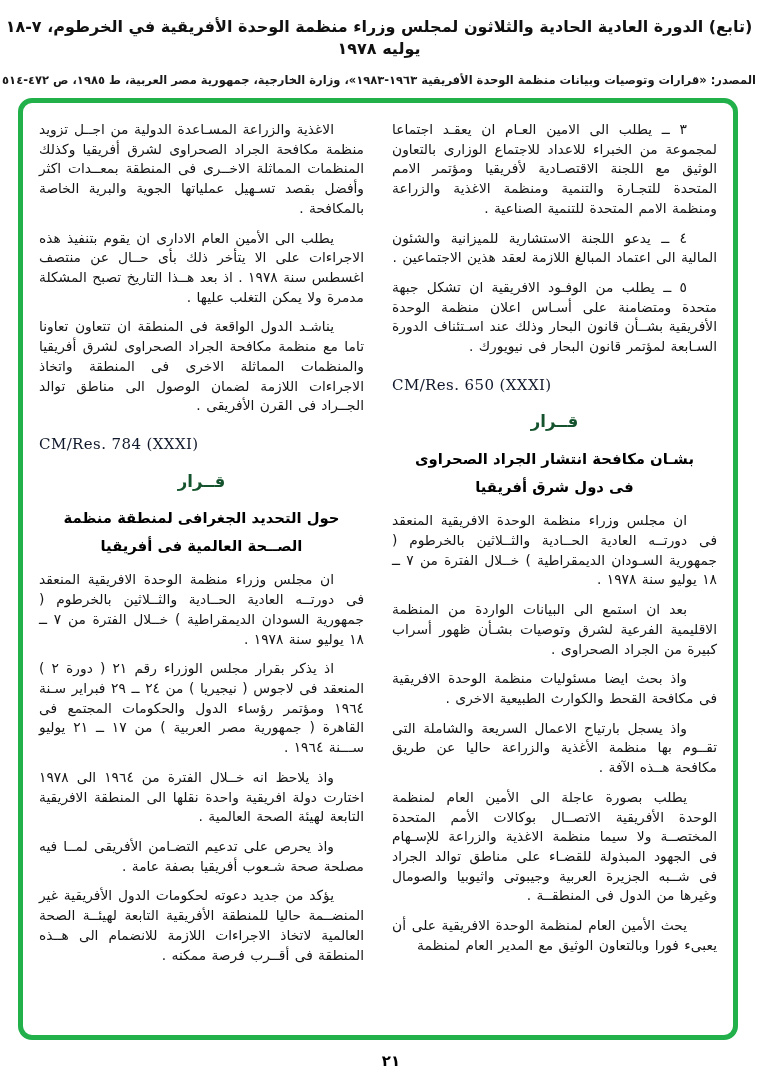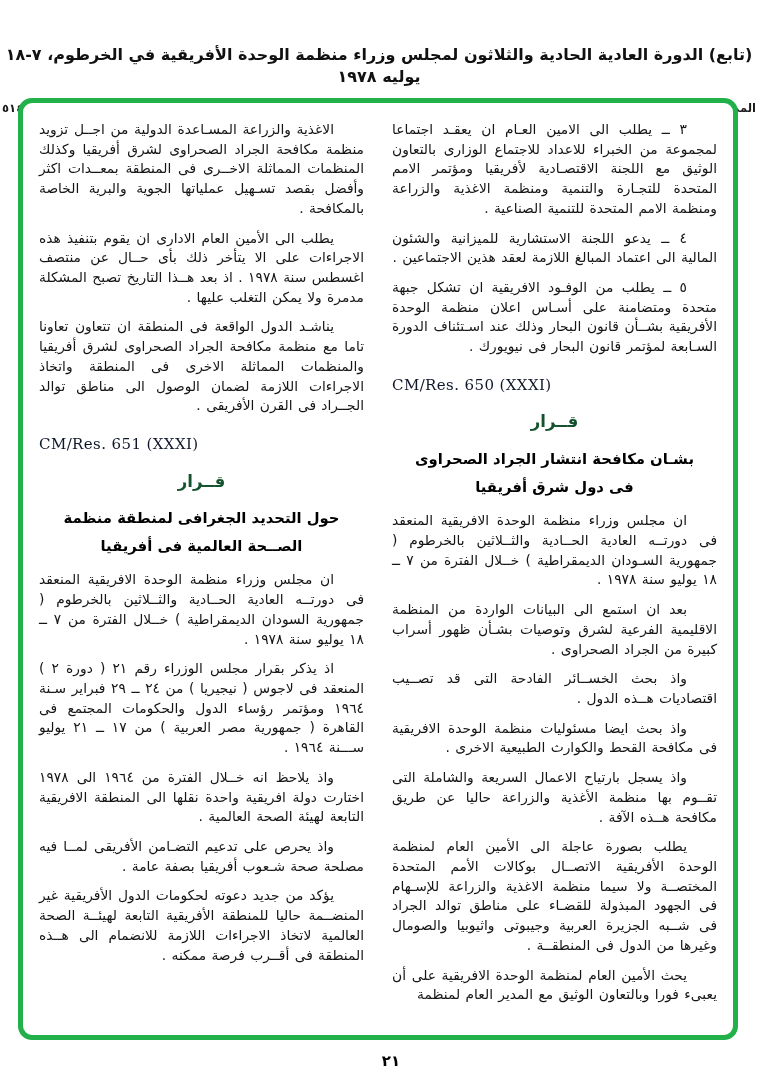--- a/index.html
+++ b/index.html
@@ -7,21 +7,21 @@
   body {
     background: #ffffff;
     font-family: "DejaVu Sans", sans-serif;
     color: #151515;
     position: relative;
     overflow: hidden;
   }
   .page-header {
     direction: rtl;
     text-align: center;
-    padding-top: 44px;
+    padding-top: 16px;
   }
   .header-title {
     font-size: 16px;
     font-weight: bold;
     line-height: 1.4;
     color: #111;
   }
   .header-source {
     font-size: 11.5px;
     font-weight: bold;
@@ -109,31 +109,30 @@
     <div class="col">
         <div class="block p">٣ ــ يطلب الى الامين العـام ان يعقـد اجتماعا لمجموعة من الخبراء للاعداد للاجتماع الوزارى بالتعاون الوثيق مع اللجنة الاقتصـادية لأفريقيا ومؤتمر الامم المتحدة للتجـارة والتنمية ومنظمة الاغذية والزراعة ومنظمة الامم المتحدة للتنمية الصناعية .</div>
         <div class="block p">٤ ــ يدعو اللجنة الاستشارية للميزانية والشئون المالية الى اعتماد المبالغ اللازمة لعقد هذين الاجتماعين .</div>
         <div class="block p">٥ ــ يطلب من الوفـود الافريقية ان تشكل جبهة متحدة ومتضامنة على أسـاس اعلان منظمة الوحدة الأفريقية بشــأن قانون البحار وذلك عند اسـتئناف الدورة السـابعة لمؤتمر قانون البحار فى نيويورك .</div>
         <div class="block ref">CM/Res. 650 (XXXI)</div>
         <div class="block title">قــرار</div>
         <div class="block subtitle">بشـان مكافحة انتشار الجراد الصحراوى</div>
         <div class="block subtitle last">فى دول شرق أفريقيا</div>
         <div class="block p">ان مجلس وزراء منظمة الوحدة الافريقية المنعقد فى دورتــه العادية الحــادية والثــلاثين بالخرطوم ( جمهورية السـودان الديمقراطية ) خــلال الفترة من ٧ ــ ١٨ يوليو سنة ١٩٧٨ .</div>
         <div class="block p">بعد ان استمع الى البيانات الواردة من المنظمة الاقليمية الفرعية لشرق وتوصيات بشـأن ظهور أسراب كبيرة من الجراد الصحراوى .</div>
-        <div class="block p">واذ بحث الخســائر الفادحة التى قد تصــيب اقتصاديات هــذه الدول .</div>
         <div class="block p">واذ بحث ايضا مسئوليات منظمة الوحدة الافريقية فى مكافحة القحط والكوارث الطبيعية الاخرى .</div>
         <div class="block p">واذ يسجل بارتياح الاعمال السريعة والشاملة التى تقــوم بها منظمة الأغذية والزراعة حاليا عن طريق مكافحة هــذه الآفة .</div>
         <div class="block p">يطلب بصورة عاجلة الى الأمين العام لمنظمة الوحدة الأفريقية الاتصــال بوكالات الأمم المتحدة المختصــة ولا سيما منظمة الاغذية والزراعة للإسـهام فى الجهود المبذولة للقضـاء على مناطق توالد الجراد فى شــبه الجزيرة العربية وجيبوتى واثيوبيا والصومال وغيرها من الدول فى المنطقــة .</div>
         <div class="block p">يحث الأمين العام لمنظمة الوحدة الافريقية على أن يعبىء فورا وبالتعاون الوثيق مع المدير العام لمنظمة</div>
       </div>
     <div class="col">
         <div class="block p">الاغذية والزراعة المسـاعدة الدولية من اجــل تزويد منظمة مكافحة الجراد الصحراوى لشرق أفريقيا وكذلك المنظمات المماثلة الاخــرى فى المنطقة بمعــدات اكثر وأفضل بقصد تسـهيل عملياتها الجوية والبرية الخاصة بالمكافحة .</div>
         <div class="block p">يطلب الى الأمين العام الادارى ان يقوم بتنفيذ هذه الاجراءات على الا يتأخر ذلك بأى حــال عن منتصف اغسطس سنة ١٩٧٨ . اذ بعد هــذا التاريخ تصبح المشكلة مدمرة ولا يمكن التغلب عليها .</div>
         <div class="block p">يناشـد الدول الواقعة فى المنطقة ان تتعاون تعاونا تاما مع منظمة مكافحة الجراد الصحراوى لشرق أفريقيا والمنظمات المماثلة الاخرى فى المنطقة واتخاذ الاجراءات اللازمة لضمان الوصول الى مناطق توالد الجــراد فى القرن الأفريقى .</div>
-        <div class="block ref">CM/Res. 651 (XXXI)</div>
+        <div class="block ref">CM/Res. 784 (XXXI)</div>
         <div class="block title">قــرار</div>
         <div class="block subtitle">حول التحديد الجغرافى لمنطقة منظمة</div>
         <div class="block subtitle last">الصــحة العالمية فى أفريقيا</div>
         <div class="block p">ان مجلس وزراء منظمة الوحدة الافريقية المنعقد فى دورتــه العادية الحــادية والثــلاثين بالخرطوم ( جمهورية السودان الديمقراطية ) خــلال الفترة من ٧ ــ ١٨ يوليو سنة ١٩٧٨ .</div>
         <div class="block p">اذ يذكر بقرار مجلس الوزراء رقم ٢١ ( دورة ٢ ) المنعقد فى لاجوس ( نيجيريا ) من ٢٤ ــ ٢٩ فبراير سـنة ١٩٦٤ ومؤتمر رؤساء الدول والحكومات المجتمع فى القاهرة ( جمهورية مصر العربية ) من ١٧ ــ ٢١ يوليو ســـنة ١٩٦٤ .</div>
         <div class="block p">واذ يلاحظ انه خــلال الفترة من ١٩٦٤ الى ١٩٧٨ اختارت دولة افريقية واحدة نقلها الى المنطقة الافريقية التابعة لهيئة الصحة العالمية .</div>
         <div class="block p">واذ يحرص على تدعيم التضـامن الأفريقى لمــا فيه مصلحة صحة شـعوب أفريقيا بصفة عامة .</div>
         <div class="block p">يؤكد من جديد دعوته لحكومات الدول الأفريقية غير المنضــمة حاليا للمنطقة الأفريقية التابعة لهيئــة الصحة العالمية لاتخاذ الاجراءات اللازمة للانضمام الى هــذه المنطقة فى أقــرب فرصة ممكنه .</div>
       </div>
   </div>

